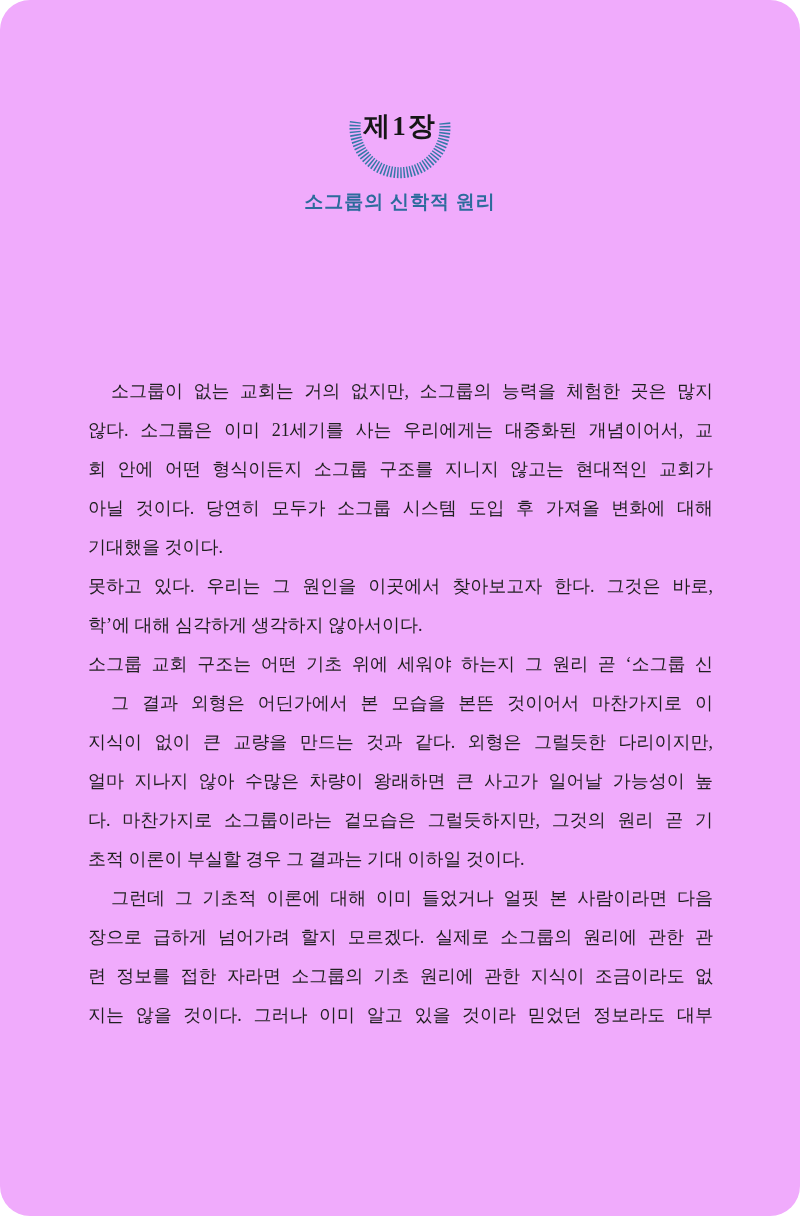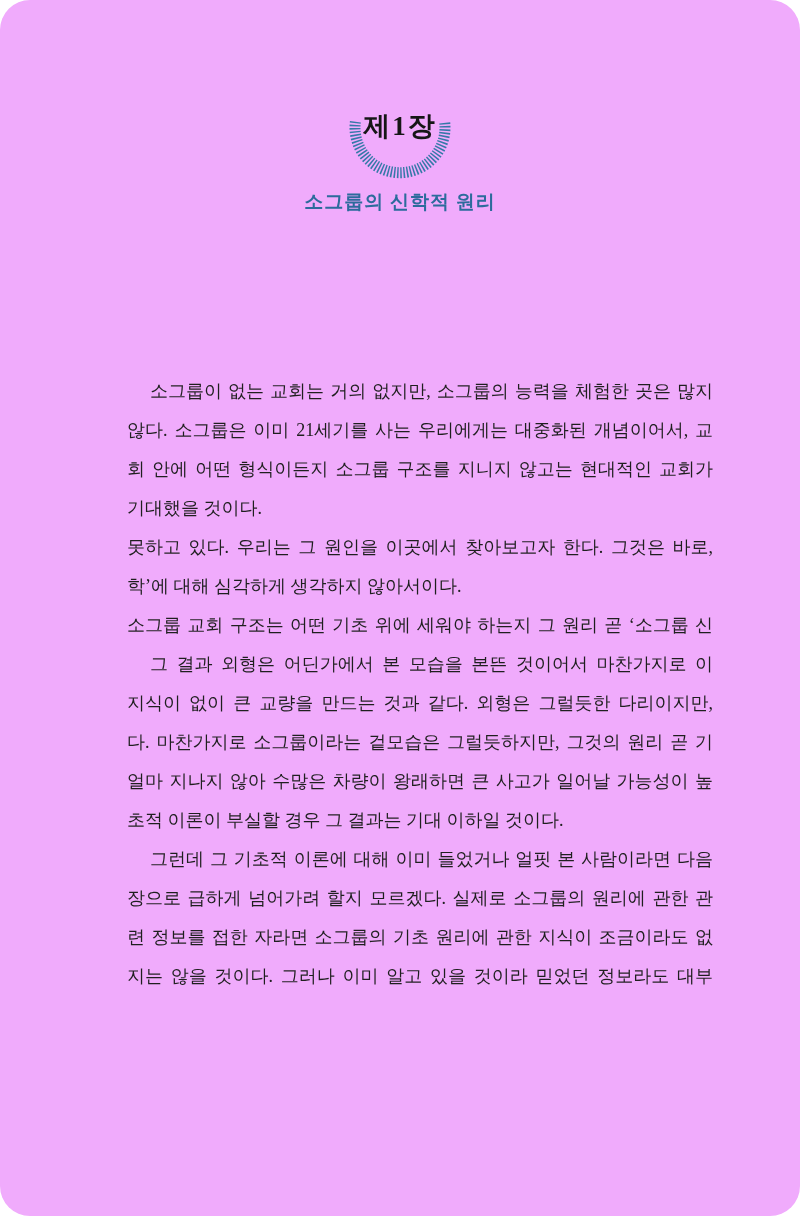--- a/index.html
+++ b/index.html
@@ -59,21 +59,20 @@
     font-size: 18px;
     color: #1f1f1f;
   }
   .para { margin: 0; padding: 0; }
   .line {
     height: 39px;
     line-height: 39px;
     text-align: justify;
     text-align-last: justify;
     overflow: hidden;
-    margin-left: 39px;
   }
   .line.last { text-align-last: left; }
   .line.indent { text-indent: 23px; }
 </style>
 </head>
 <body>
 
 <div class="page">
 
   <div class="chapter-emblem">
@@ -86,34 +85,35 @@
   </div>
 
   <h1 class="page-title">소그룹의 신학적 원리</h1>
 
   <div class="body-text">
 
     <div class="para">
       <div class="line indent">소그룹이 없는 교회는 거의 없지만, 소그룹의 능력을 체험한 곳은 많지</div>
       <div class="line">않다. 소그룹은 이미 21세기를 사는 우리에게는 대중화된 개념이어서, 교</div>
       <div class="line">회 안에 어떤 형식이든지 소그룹 구조를 지니지 않고는 현대적인 교회가</div>
+      <div class="line">아닐 것이다. 당연히 모두가 소그룹 시스템 도입 후 가져올 변화에 대해</div>
       <div class="line last">기대했을 것이다.</div>
     </div>
 
     <div class="para">
       <div class="line">못하고 있다. 우리는 그 원인을 이곳에서 찾아보고자 한다. 그것은 바로,</div>
       <div class="line last">학’에 대해 심각하게 생각하지 않아서이다.</div>
       <div class="line">소그룹 교회 구조는 어떤 기초 위에 세워야 하는지 그 원리 곧 ‘소그룹 신</div>
     </div>
 
     <div class="para">
       <div class="line indent">그 결과 외형은 어딘가에서 본 모습을 본뜬 것이어서 마찬가지로 이</div>
       <div class="line">지식이 없이 큰 교량을 만드는 것과 같다. 외형은 그럴듯한 다리이지만,</div>
+      <div class="line">얼마 지나지 않아 수많은 차량이 왕래하면 큰 사고가 일어날 가능성이 높</div>
       <div class="line">다. 마찬가지로 소그룹이라는 겉모습은 그럴듯하지만, 그것의 원리 곧 기</div>
-      <div class="line">얼마 지나지 않아 수많은 차량이 왕래하면 큰 사고가 일어날 가능성이 높</div>
       <div class="line last">초적 이론이 부실할 경우 그 결과는 기대 이하일 것이다.</div>
     </div>
 
     <div class="para">
       <div class="line indent">그런데 그 기초적 이론에 대해 이미 들었거나 얼핏 본 사람이라면 다음</div>
       <div class="line">장으로 급하게 넘어가려 할지 모르겠다. 실제로 소그룹의 원리에 관한 관</div>
       <div class="line">련 정보를 접한 자라면 소그룹의 기초 원리에 관한 지식이 조금이라도 없</div>
       <div class="line">지는 않을 것이다. 그러나 이미 알고 있을 것이라 믿었던 정보라도 대부</div>
     </div>
 

